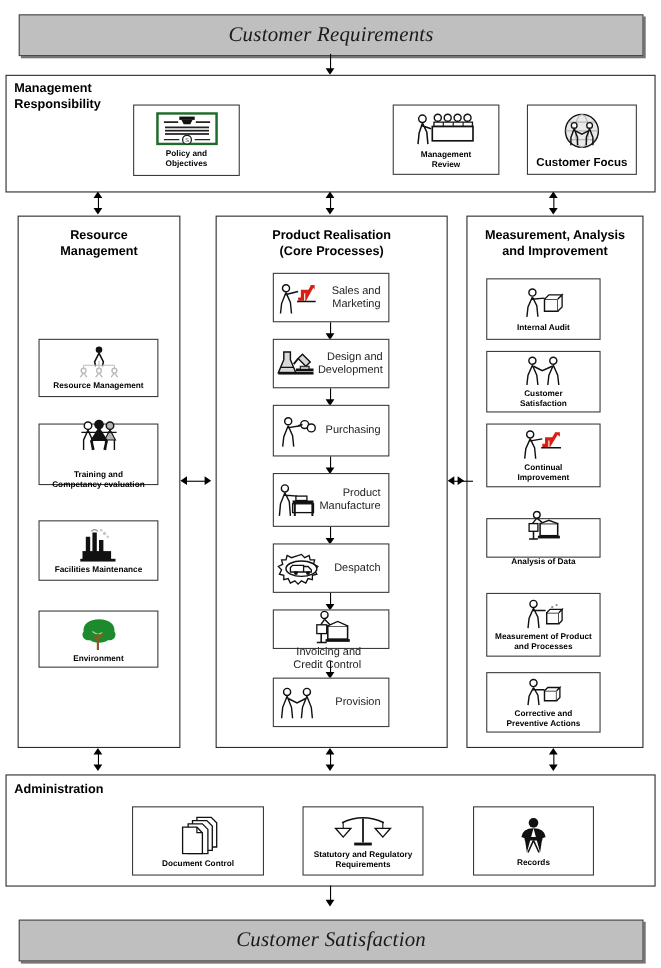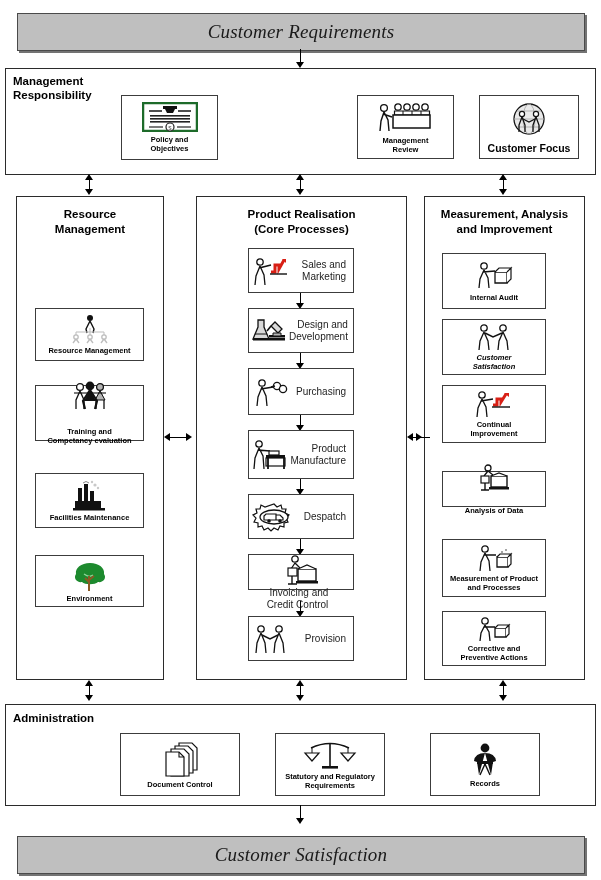--- a/index.html
+++ b/index.html
@@ -381,21 +381,21 @@
       <svg width="46" height="30" viewBox="0 0 46 30">
         <circle cx="13" cy="6" r="3.2" fill="#fff" stroke="#111" stroke-width="1.3"></circle>
         <path d="M13 10 L9 19 L8 28 M13 10 L17 18 L18 28 M12 12 L24 11" fill="none" stroke="#111" stroke-width="1.3"></path>
         <path d="M24 12 h12 v11 h-12 z" fill="#fff" stroke="#111" stroke-width="1.3"></path>
         <path d="M24 12 l4 -4 h12 l-4 4 M36 12 l4 -4 v11 l-4 4" fill="#fff" stroke="#111" stroke-width="1.2"></path>
       </svg>
     </span>
     <span class="cap" style="margin-top:3px;">Internal Audit</span>
   </div>
 
-  <div class="tile tile-v" style="left:442px;top:319px;width:104px;height:56px;font-style:italic;">
+  <div class="tile tile-v" style="left:442px;top:319px;width:104px;height:56px;">
     <span class="icoslot">
       <svg width="44" height="28" viewBox="0 0 44 28">
         <circle cx="12" cy="5" r="3.2" fill="#fff" stroke="#111" stroke-width="1.3"></circle>
         <path d="M12 9 L8 18 L7 27 M12 9 L16 18 L17 27" fill="none" stroke="#111" stroke-width="1.3"></path>
         <circle cx="31" cy="5" r="3.2" fill="#fff" stroke="#111" stroke-width="1.3"></circle>
         <path d="M31 9 L27 18 L26 27 M31 9 L35 18 L36 27" fill="none" stroke="#111" stroke-width="1.3"></path>
         <path d="M13 10 L21 14 L30 10" fill="none" stroke="#111" stroke-width="1.4"></path>
       </svg>
     </span>
     <span class="cap" style="margin-top:2px;">Customer

